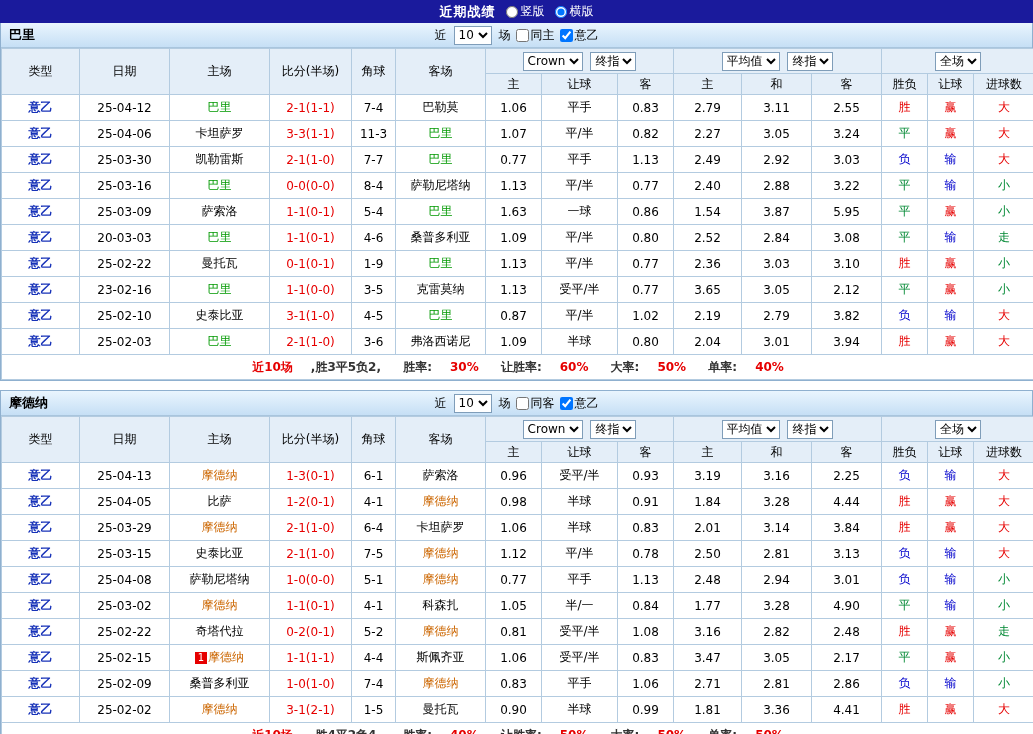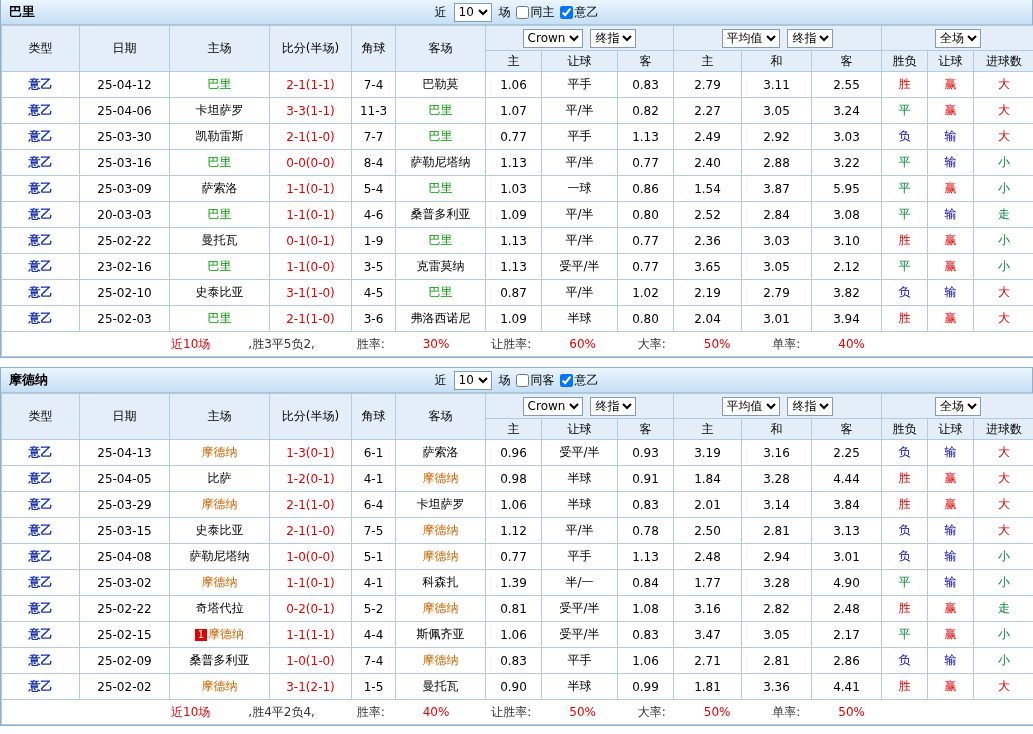--- a/index.html
+++ b/index.html
@@ -74,40 +74,51 @@
   .head-sub th { height:21px; }
   .stats-table tbody td { height:26px; background:#fff; }
 
   .league-cell {
     background:#46c9f3;
     color:#1732b8;
     font-weight:bold;
   }
   .score-cell { color:#e60000; }
   .summary-cell { height:25px; background:#fff; font-size:12px; }
-  .summary-cell span { margin:0 19px; }
+  .summary-cell span { margin:0 9px;font-weight:bold; }
 
   .badge {
     display:none;
     background:#e60000;
     color:#fff;
     font-size:10px;
     line-height:12px;
     width:12px;
     height:12px;
     margin-right:1px;
     text-align:center;
     vertical-align:middle;
   }
 </style>
 </head>
 <body>
 
 <div class="page">
 
+  <div class="topbar">
+    <span class="topbar-title">近期战绩</span>
+    <label class="radio-label">
+      <input type="radio" name="layout-mode" style="">
+      <span>竖版</span>
+    </label>
+    <label class="radio-label">
+      <input type="radio" name="layout-mode" checked="" style="">
+      <span>横版</span>
+    </label>
+  </div>
 
   <div id="sections">
   <section class="team-section">
     <div class="section-bar">
       <span class="team-name">巴里</span>
       <span class="section-controls">
         <span>近</span>
         <select class="small-select"><option>10</option></select>
         <span>场</span>
         <label class="chk">
@@ -243,21 +254,21 @@
     <td style="color: rgb(0, 136, 51);">小</td>
   </tr>
 
   <tr class="data-row">
     <td class="league-cell">意乙</td>
     <td>25-03-09</td>
     <td><span>萨索洛</span></td>
     <td class="score-cell">1-1(0-1)</td>
     <td>5-4</td>
     <td><span style="color: rgb(0, 153, 0);">巴里</span></td>
-    <td>1.03</td>
+    <td>1.63</td>
     <td>一球</td>
     <td>0.86</td>
     <td>1.54</td>
     <td>3.87</td>
     <td>5.95</td>
     <td style="color: rgb(0, 136, 51);">平</td>
     <td style="color: rgb(230, 0, 0);">赢</td>
     <td style="color: rgb(0, 136, 51);">小</td>
   </tr>
 
@@ -517,21 +528,21 @@
     <td style="color: rgb(0, 136, 51);">小</td>
   </tr>
 
   <tr class="data-row">
     <td class="league-cell">意乙</td>
     <td>25-03-02</td>
     <td><span style="color: rgb(204, 102, 0);">摩德纳</span></td>
     <td class="score-cell">1-1(0-1)</td>
     <td>4-1</td>
     <td><span>科森扎</span></td>
-    <td>1.39</td>
+    <td>1.05</td>
     <td>半/一</td>
     <td>0.84</td>
     <td>1.77</td>
     <td>3.28</td>
     <td>4.90</td>
     <td style="color: rgb(0, 136, 51);">平</td>
     <td style="color: rgb(0, 0, 204);">输</td>
     <td style="color: rgb(0, 136, 51);">小</td>
   </tr>
 

